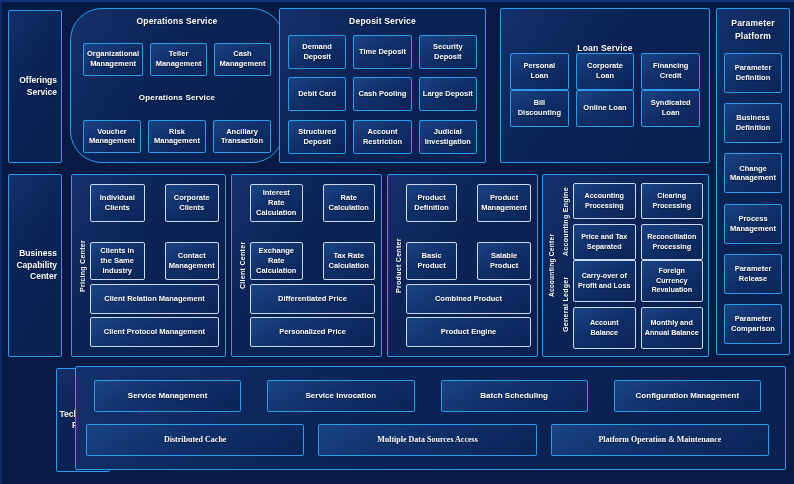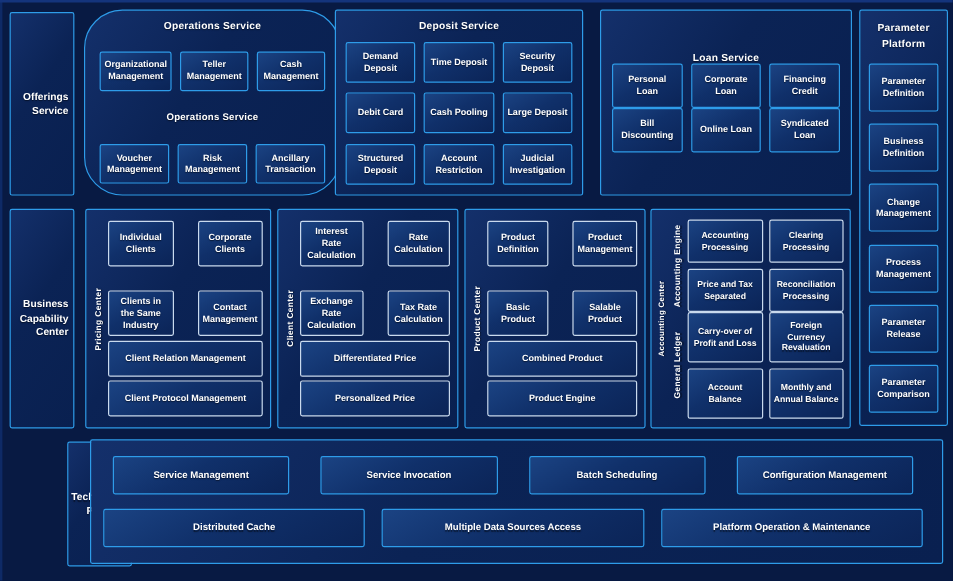--- a/index.html
+++ b/index.html
@@ -73,21 +73,21 @@
   .agrid .box{font-size:7.2px;}
   .agrid.engine .box{height:36px;}
   .agrid.ledger .box{height:42px;}
   
   .bottom{left:75px;top:366px;width:711px;height:104px;display:flex;align-items:center;gap:20px;padding:10px 16px 10px 10px;}
   .reg{width:124px;height:76px;flex:none;font-size:8.5px;}
   .tech-col{flex:1;display:flex;flex-direction:column;gap:12px;height:76px;}
   .trow{flex:1;display:flex;}
   .trow .box{flex:1;font-size:8px;height:auto;}
   .trow1{gap:26px;padding:0 8px;}
-  .trow2{gap:14px;}
+  .trow2{gap:14px;font-family:Liberation Serif, serif;}
 </style>
 </head>
 <body>
 
 <div class="canvas">
 
   <div class="panel sb1 side-label">Offerings Service</div>
   <div class="panel sb2 side-label">Business Capability Center</div>
   <div class="panel sb3 side-label">Technology Platform</div>
 

